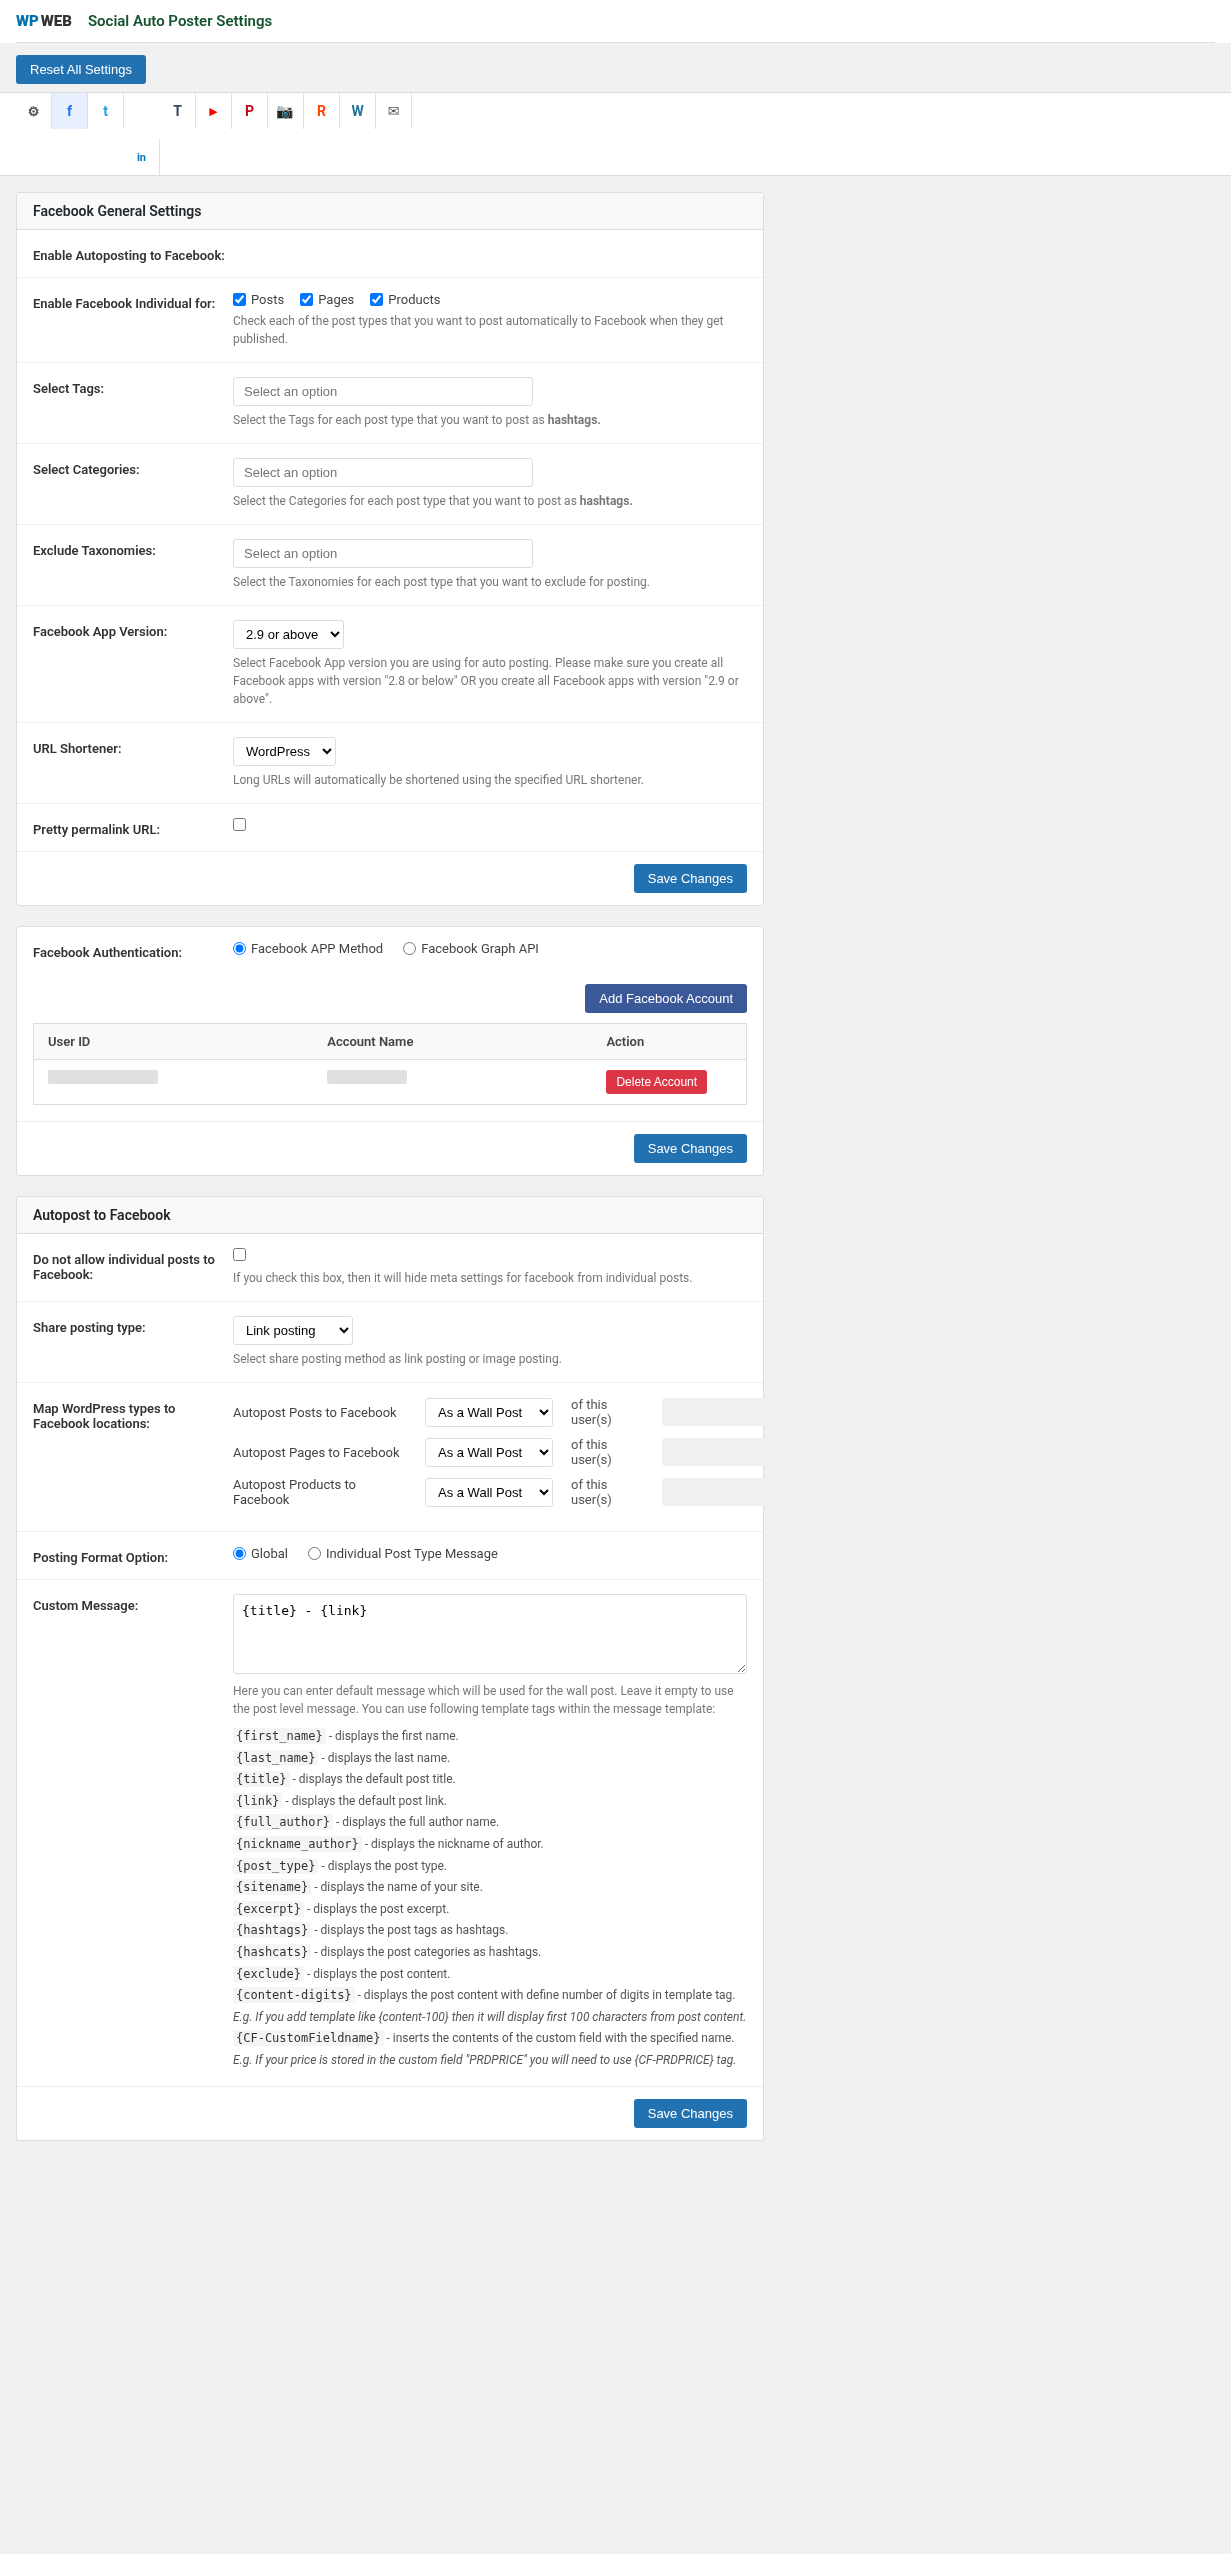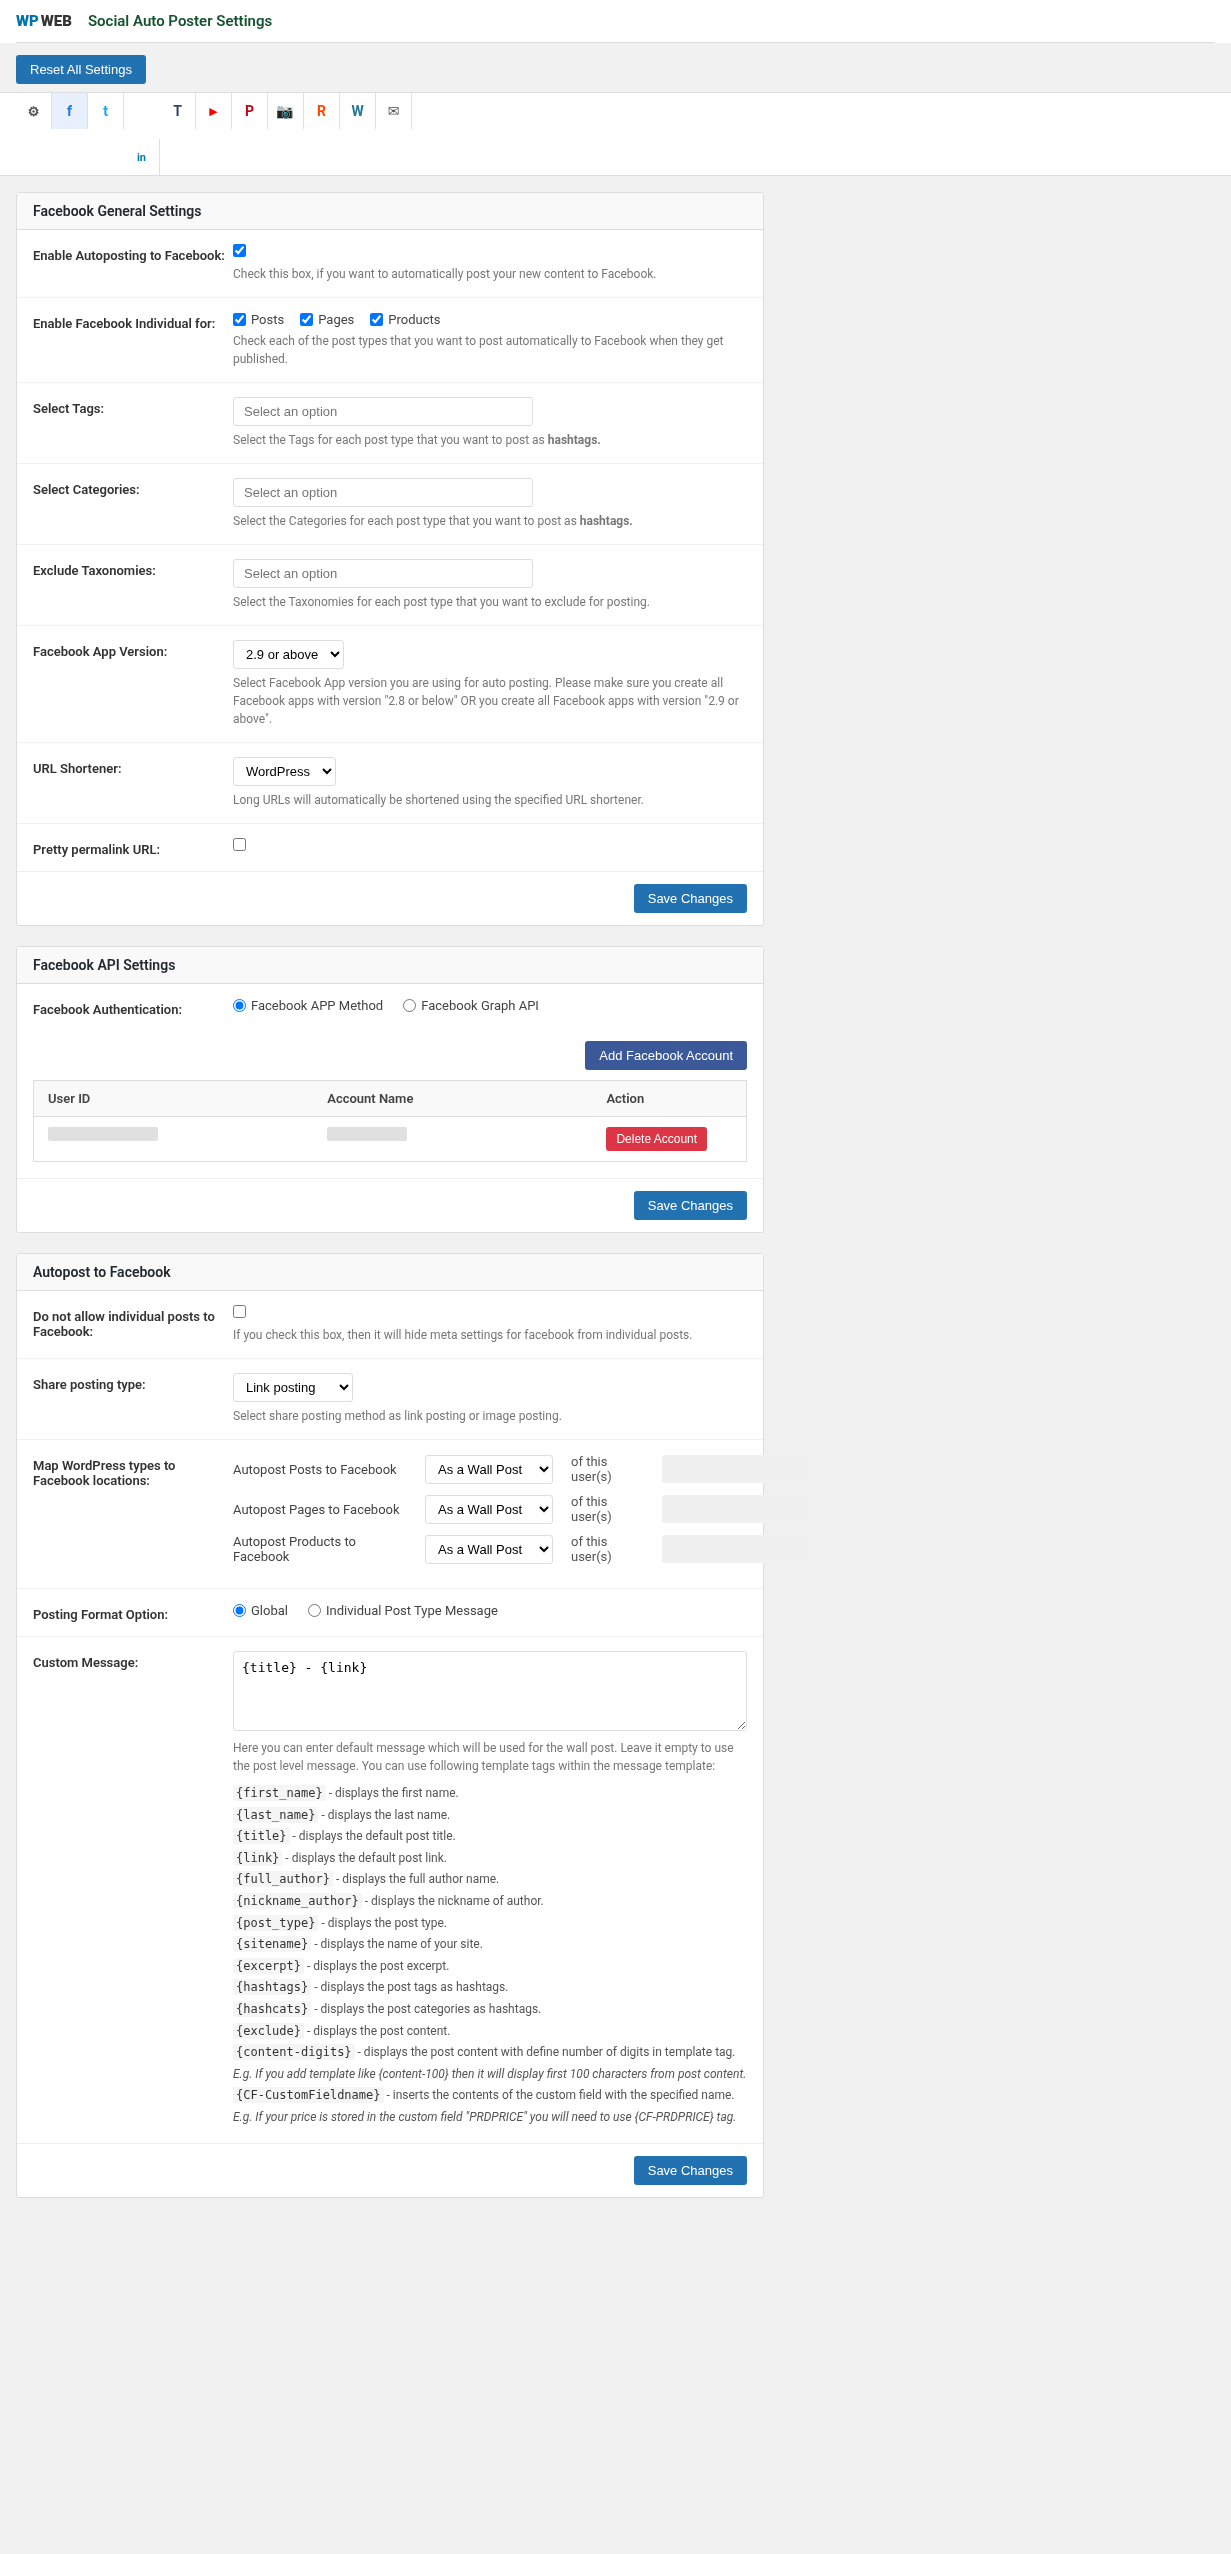--- a/index.html
+++ b/index.html
@@ -100,24 +100,20 @@
 
 <div class="main-content">
 
   <div class="section-card">
     <div class="section-header">Facebook General Settings</div>
 
     <div class="form-table">
 
       <div class="form-row">
         <div class="form-label">Enable Autoposting to Facebook:</div>
-        <div class="form-field">
-          <input type="checkbox" checked="" style="">
-          <div class="form-description">Check this box, if you want to automatically post your new content to Facebook.</div>
-        </div>
       </div>
 
       <div class="form-row">
         <div class="form-label">Enable Facebook Individual for:</div>
         <div class="form-field">
           <div class="checkbox-group">
             <label class="checkbox-item">
               <input type="checkbox" checked="" style="">
               <span>Posts</span>
             </label>
@@ -192,21 +188,20 @@
         </div>
       </div>
 
     </div>
     <div class="footer-row">
       <button class="btn-save">Save Changes</button>
     </div>
   </div>
 
   <div class="section-card">
-    <div class="section-header">Facebook API Settings</div>
 
     <div class="form-table">
       <div class="form-row">
         <div class="form-label">Facebook Authentication:</div>
         <div class="form-field">
           <div class="radio-group">
             <label class="radio-item">
               <input type="radio" name="auth" checked="" style="">
               <span>Facebook APP Method</span>
             </label>

